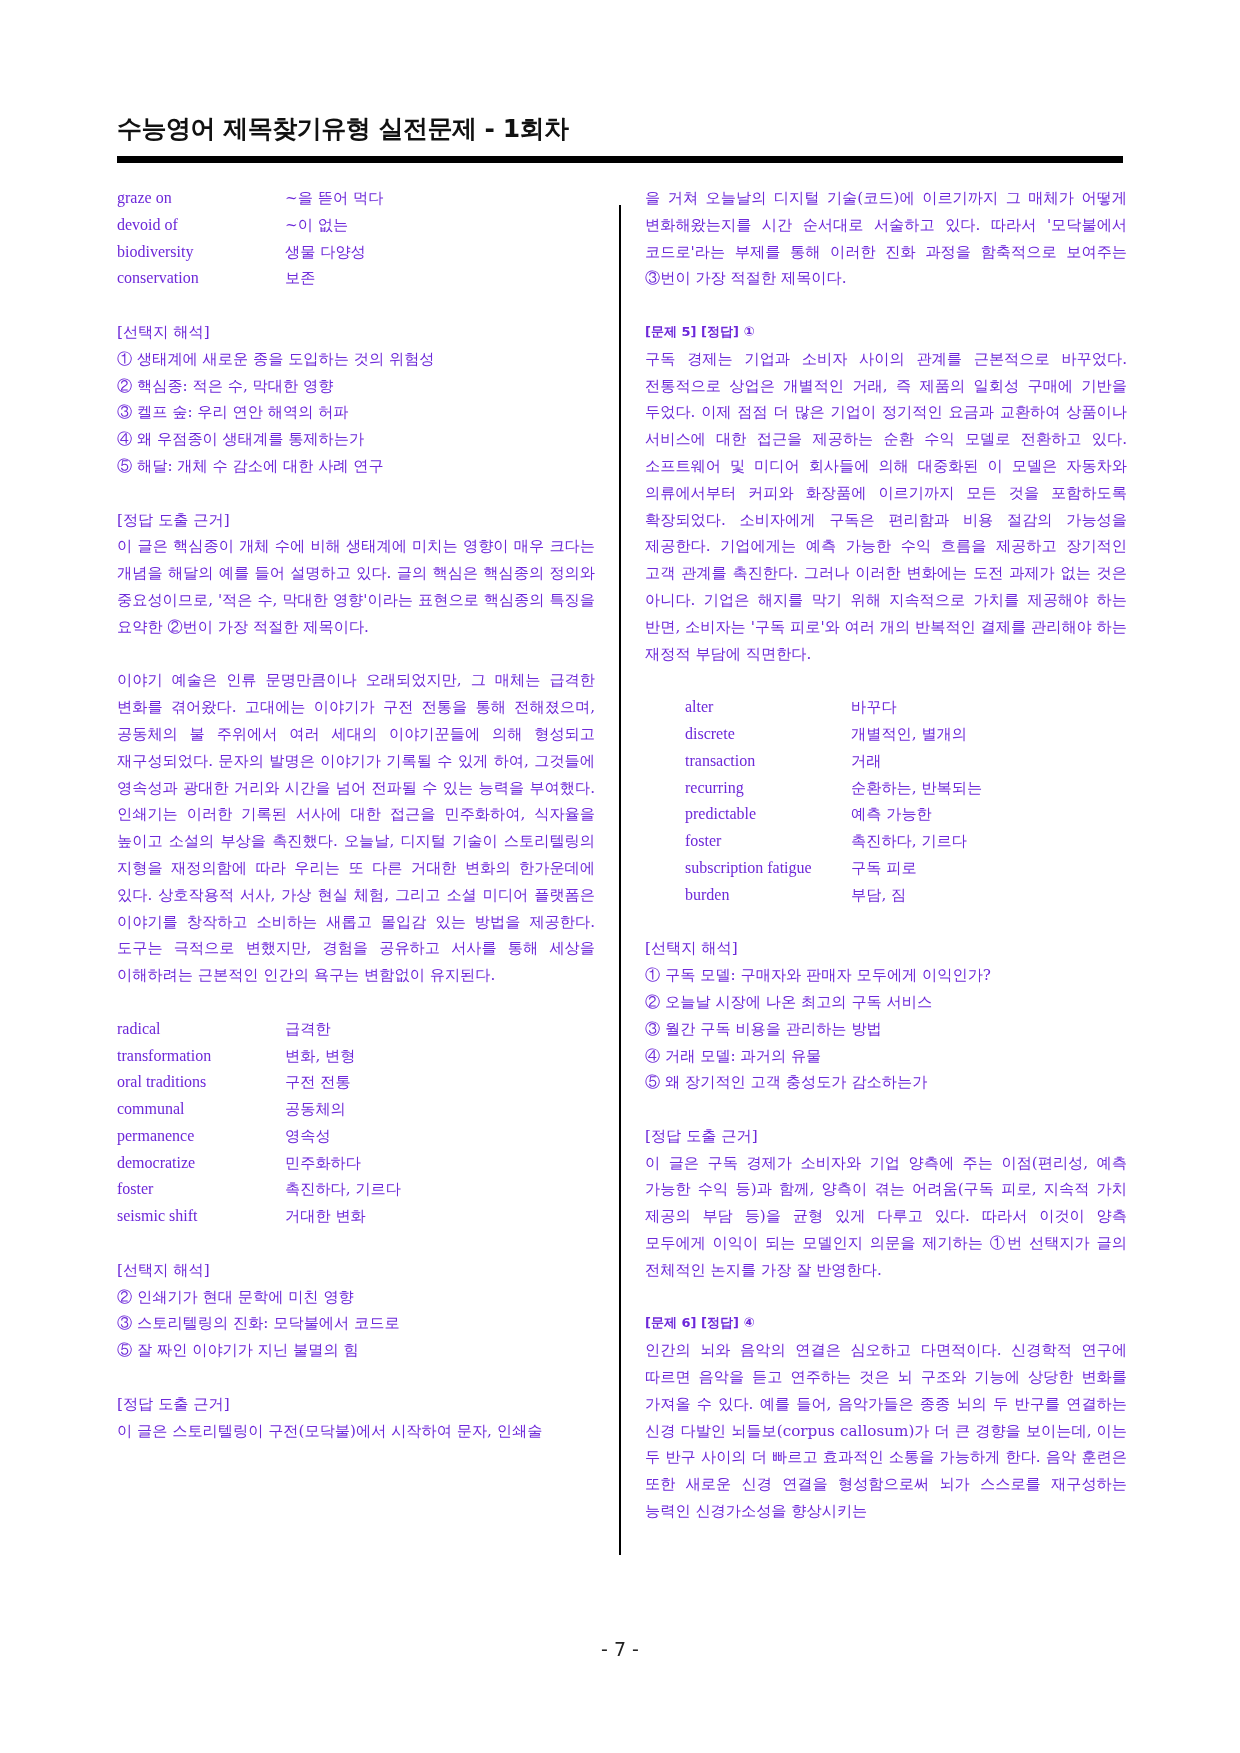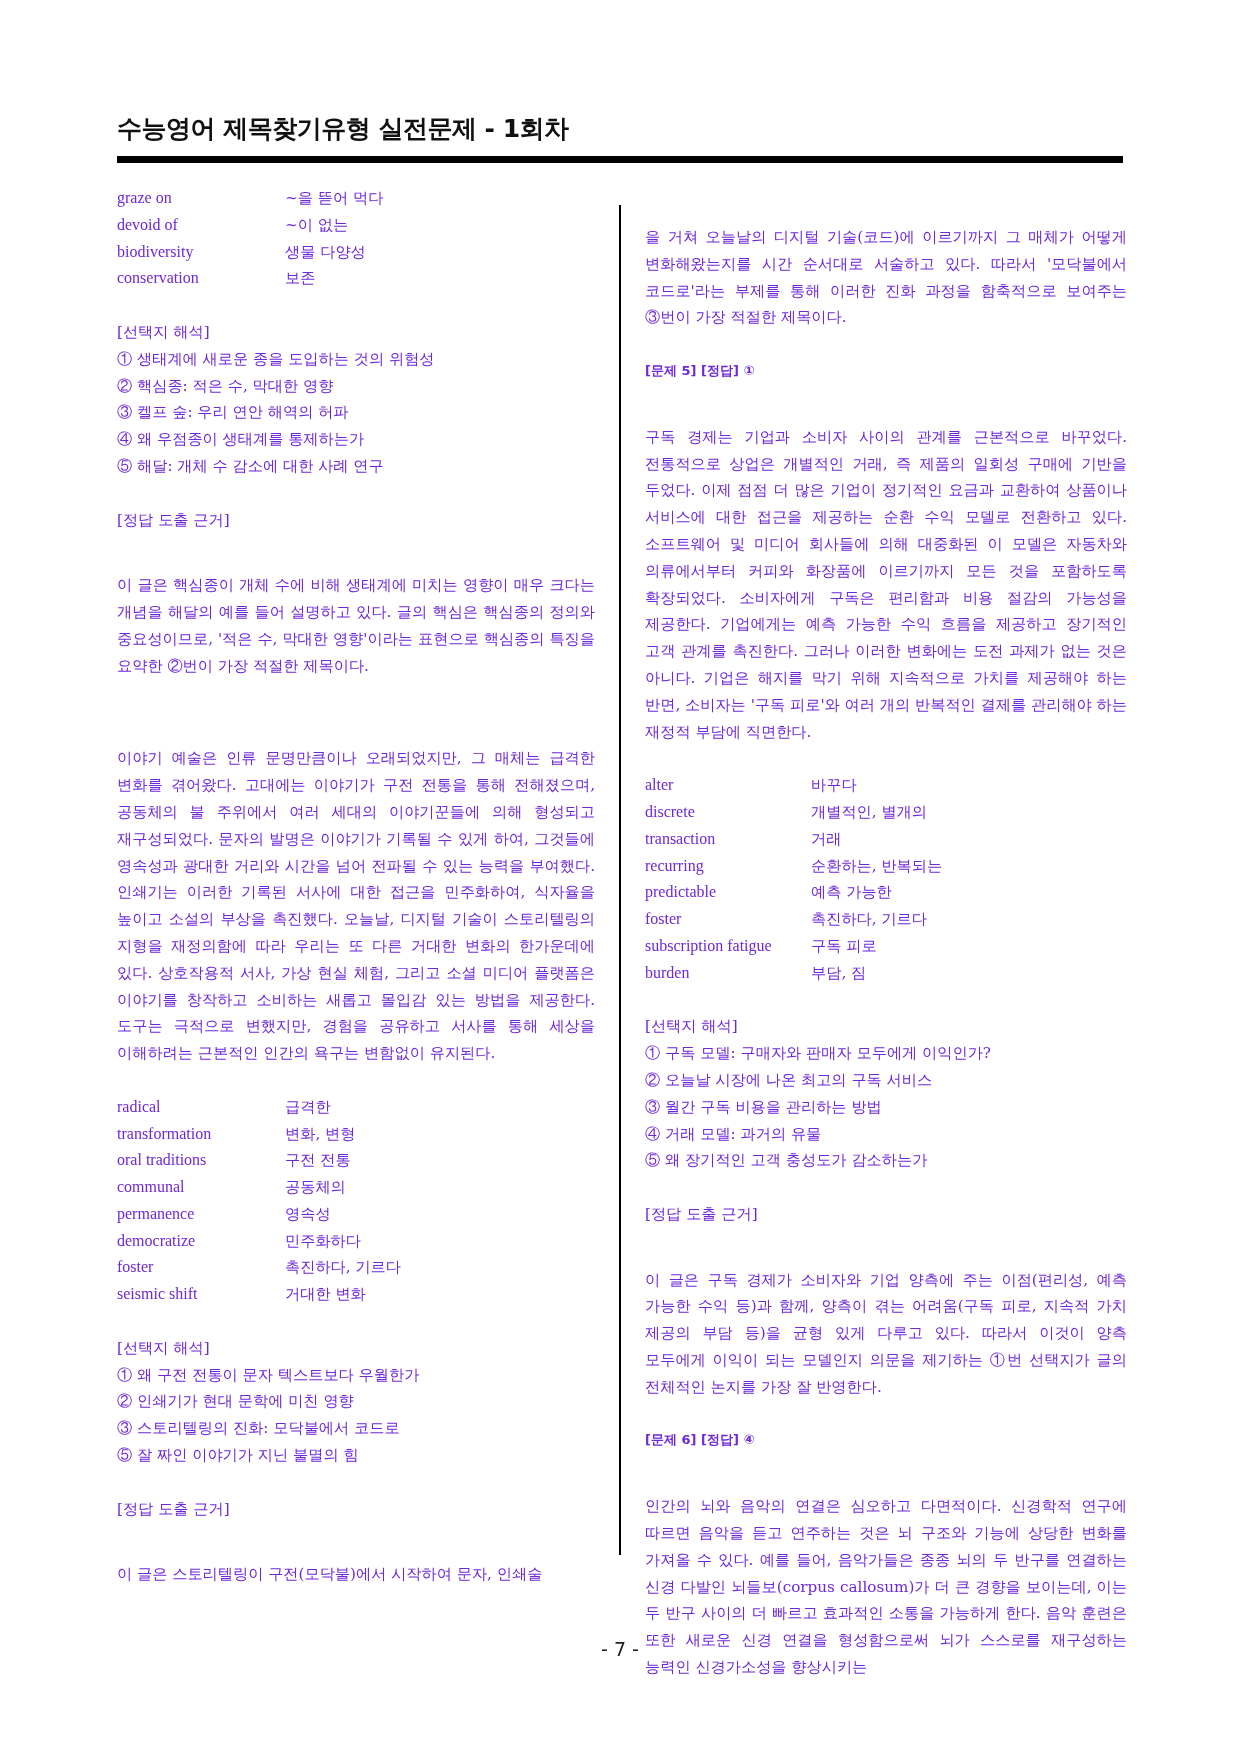--- a/index.html
+++ b/index.html
@@ -8,24 +8,24 @@
     position: absolute; left: 117px; top: 112px;
     font-family: "DejaVu Sans", sans-serif; font-size: 25px; font-weight: bold; letter-spacing: -0.5px;
     color: #111;
   }
   .title-rule { position: absolute; left: 117px; top: 156px; width: 1006px; height: 7px; background: #000; }
   .col { position: absolute; top: 185px; width: 478px; font-family: "DejaVu Serif", serif; font-size: 15.2px; line-height: 26.8px; color: #6d28d9; }
   .col-left { left: 117px; }
   .col-right { left: 645px; width: 482px; }
   .col-divider { position: absolute; left: 619px; top: 205px; width: 1.5px; height: 1350px; background: #000; }
   .vocab { display: grid; grid-template-columns: 168px 1fr; }
-  .vocab.wide { grid-template-columns: 166px 1fr; }
+  .vocab.wide { grid-template-columns: 166px 1fr; margin-left: 40px; }
   .vocab .en { font-family: "Liberation Serif", serif; font-size: 16px; }
   .gap { height: 26.8px; }
-  .para { text-align: justify; text-align-last: left; word-break: keep-all; margin-top: 39px; }
+  .para { text-align: justify; text-align-last: left; word-break: keep-all; }
   .qhead { font-family: "DejaVu Sans", sans-serif; font-weight: bold; font-size: 13px; }
   .sub { }
   .page-number { position: absolute; top: 1638px; left: 0; width: 1240px; text-align: center; font-family: "DejaVu Sans", sans-serif; font-size: 19px; color: #222; }
 </style>
 </head>
 <body>
 
 <div class="page-title">수능영어 제목찾기유형 실전문제 - 1회차</div>
 <div class="title-rule"></div>
 
@@ -68,21 +68,20 @@
       <span>영속성</span>
     <span class="en">democratize</span>
       <span>민주화하다</span>
     <span class="en">foster</span>
       <span>촉진하다, 기르다</span>
     <span class="en">seismic shift</span>
       <span>거대한 변화</span>
   </div>
   <div class="gap"></div>
   <div class="sub">[선택지 해석]</div>
-  <div>① 왜 구전 전통이 문자 텍스트보다 우월한가</div>
   <div>② 인쇄기가 현대 문학에 미친 영향</div>
   <div>③ 스토리텔링의 진화: 모닥불에서 코드로</div>
   <div>⑤ 잘 짜인 이야기가 지닌 불멸의 힘</div>
   <div class="gap"></div>
   <div class="sub">[정답 도출 근거]</div>
   <div class="para">이 글은 스토리텔링이 구전(모닥불)에서 시작하여 문자, 인쇄술</div>
 </div>
 
 <div class="col col-right">
   <div class="para">을 거쳐 오늘날의 디지털 기술(코드)에 이르기까지 그 매체가 어떻게 변화해왔는지를 시간 순서대로 서술하고 있다. 따라서 '모닥불에서 코드로'라는 부제를 통해 이러한 진화 과정을 함축적으로 보여주는 ③번이 가장 적절한 제목이다.</div>

